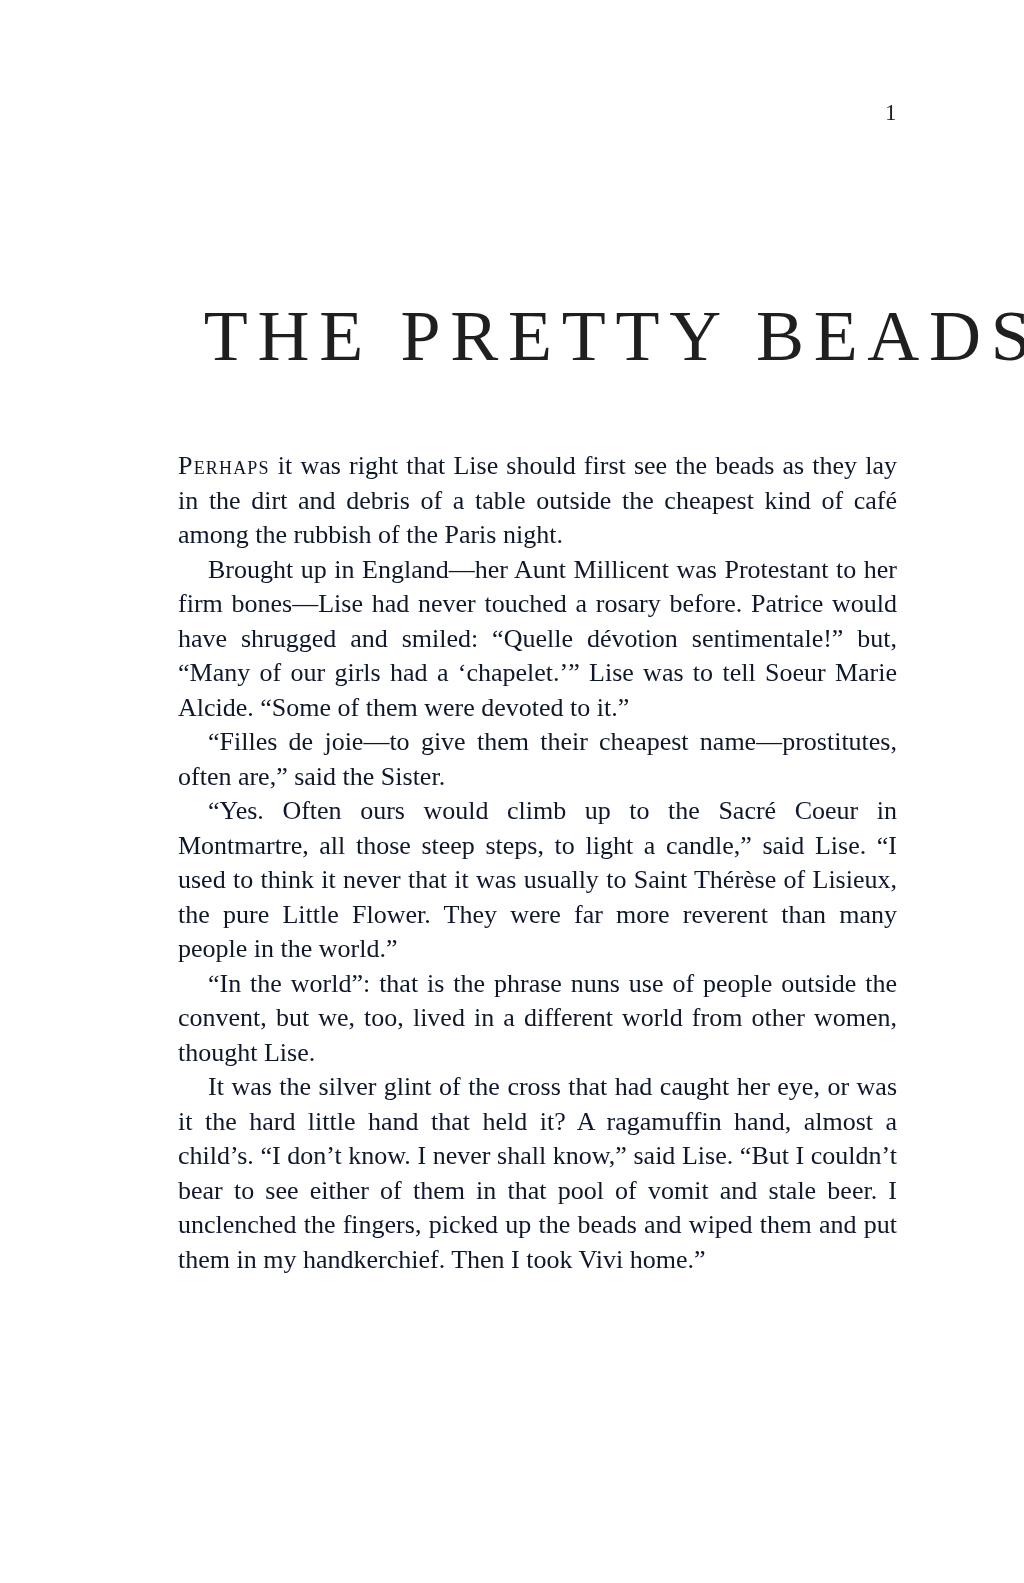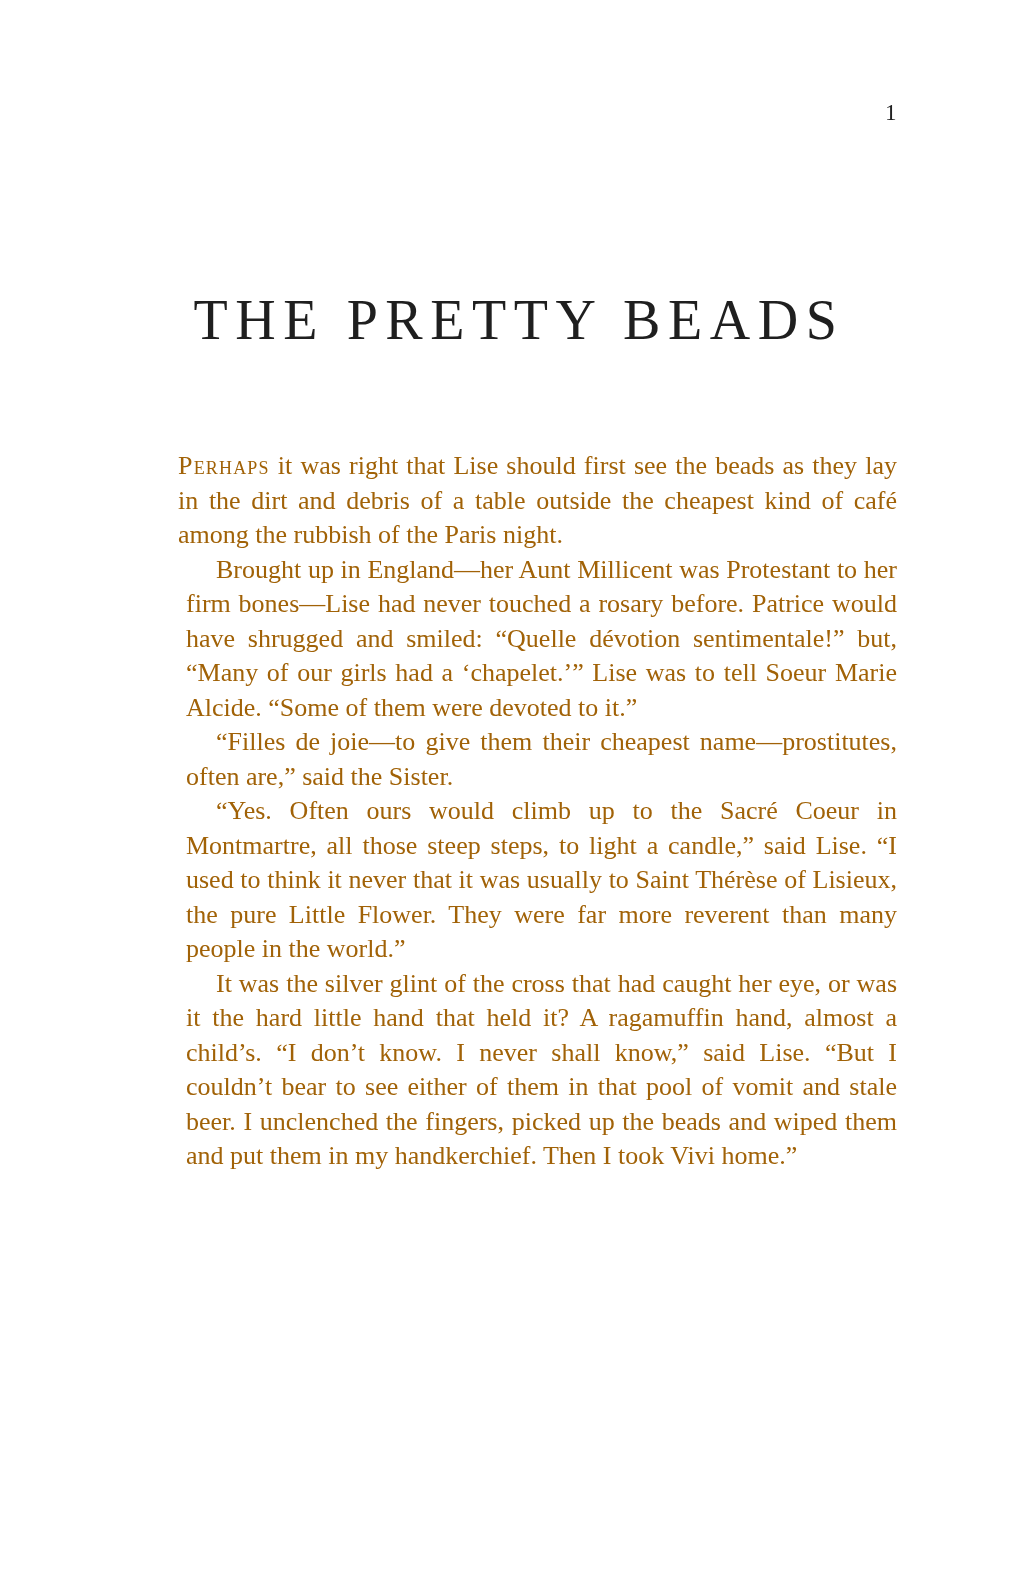--- a/index.html
+++ b/index.html
@@ -25,47 +25,46 @@
     font-size: 23px;
     line-height: 1;
     letter-spacing: 0.02em;
     color: #222222;
   }
   .chapter-title {
     position: absolute;
     top: 284px;
     left: 178px;
     width: 719px;
-    margin: 8px;
+    margin: 16px;
     text-align: left;
-    font-size: 56px;
+    font-size: 72px;
     font-weight: 400;
     line-height: 1;
     letter-spacing: 0.135em;
     text-indent: 0.135em; 
     white-space: nowrap;
     color: #1f1f1f;
   }
   .body-text {
     position: absolute;
     top: 449px;
     left: 178px;
     width: 719px;
     font-size: 26px;
     line-height: 34.5px;
     text-align: justify;
-    color: #a16207;
+    color: #0f172a;
   }
   .body-text p {
     margin: 0;
     padding: 0;
   }
   .body-text p.indent {
     text-indent: 30px;
-    margin-left: 8px;
   }
   .lead-caps {
     font-variant: small-caps;
     letter-spacing: 0.045em;
   }
 </style>
 </head>
 <body>
 
 <div class="page">
@@ -77,18 +76,19 @@
   <div class="body-text">
 
     <p class="para"><span class="lead-caps">Perhaps</span> <span>it was right that Lise should first see the beads as they lay in the dirt and debris of a table outside the cheapest kind of café among the rubbish of the Paris night.</span></p>
 
     <p class="para indent">Brought up in England—her Aunt Millicent was Protestant to her firm bones—Lise had never touched a rosary before. Patrice would have shrugged and smiled: “Quelle dévotion sentimentale!” but, “Many of our girls had a ‘chapelet.’” Lise was to tell Soeur Marie Alcide. “Some of them were devoted to it.”</p>
 
     <p class="para indent">“Filles de joie—to give them their cheapest name—prostitutes, often are,” said the Sister.</p>
 
     <p class="para indent">“Yes. Often ours would climb up to the Sacré Coeur in Montmartre, all those steep steps, to light a candle,” said Lise. “I used to think it never that it was usually to Saint Thérèse of Lisieux, the pure Little Flower. They were far more reverent than many people in the world.”</p>
 
+    <p class="para indent">“In the world”: that is the phrase nuns use of people outside the convent, but we, too, lived in a different world from other women, thought Lise.</p>
 
     <p class="para indent">It was the silver glint of the cross that had caught her eye, or was it the hard little hand that held it? A ragamuffin hand, almost a child’s. “I don’t know. I never shall know,” said Lise. “But I couldn’t bear to see either of them in that pool of vomit and stale beer. I unclenched the fingers, picked up the beads and wiped them and put them in my handkerchief. Then I took Vivi home.”</p>
 
   </div>
 
 </div>
 
 </body></html>

